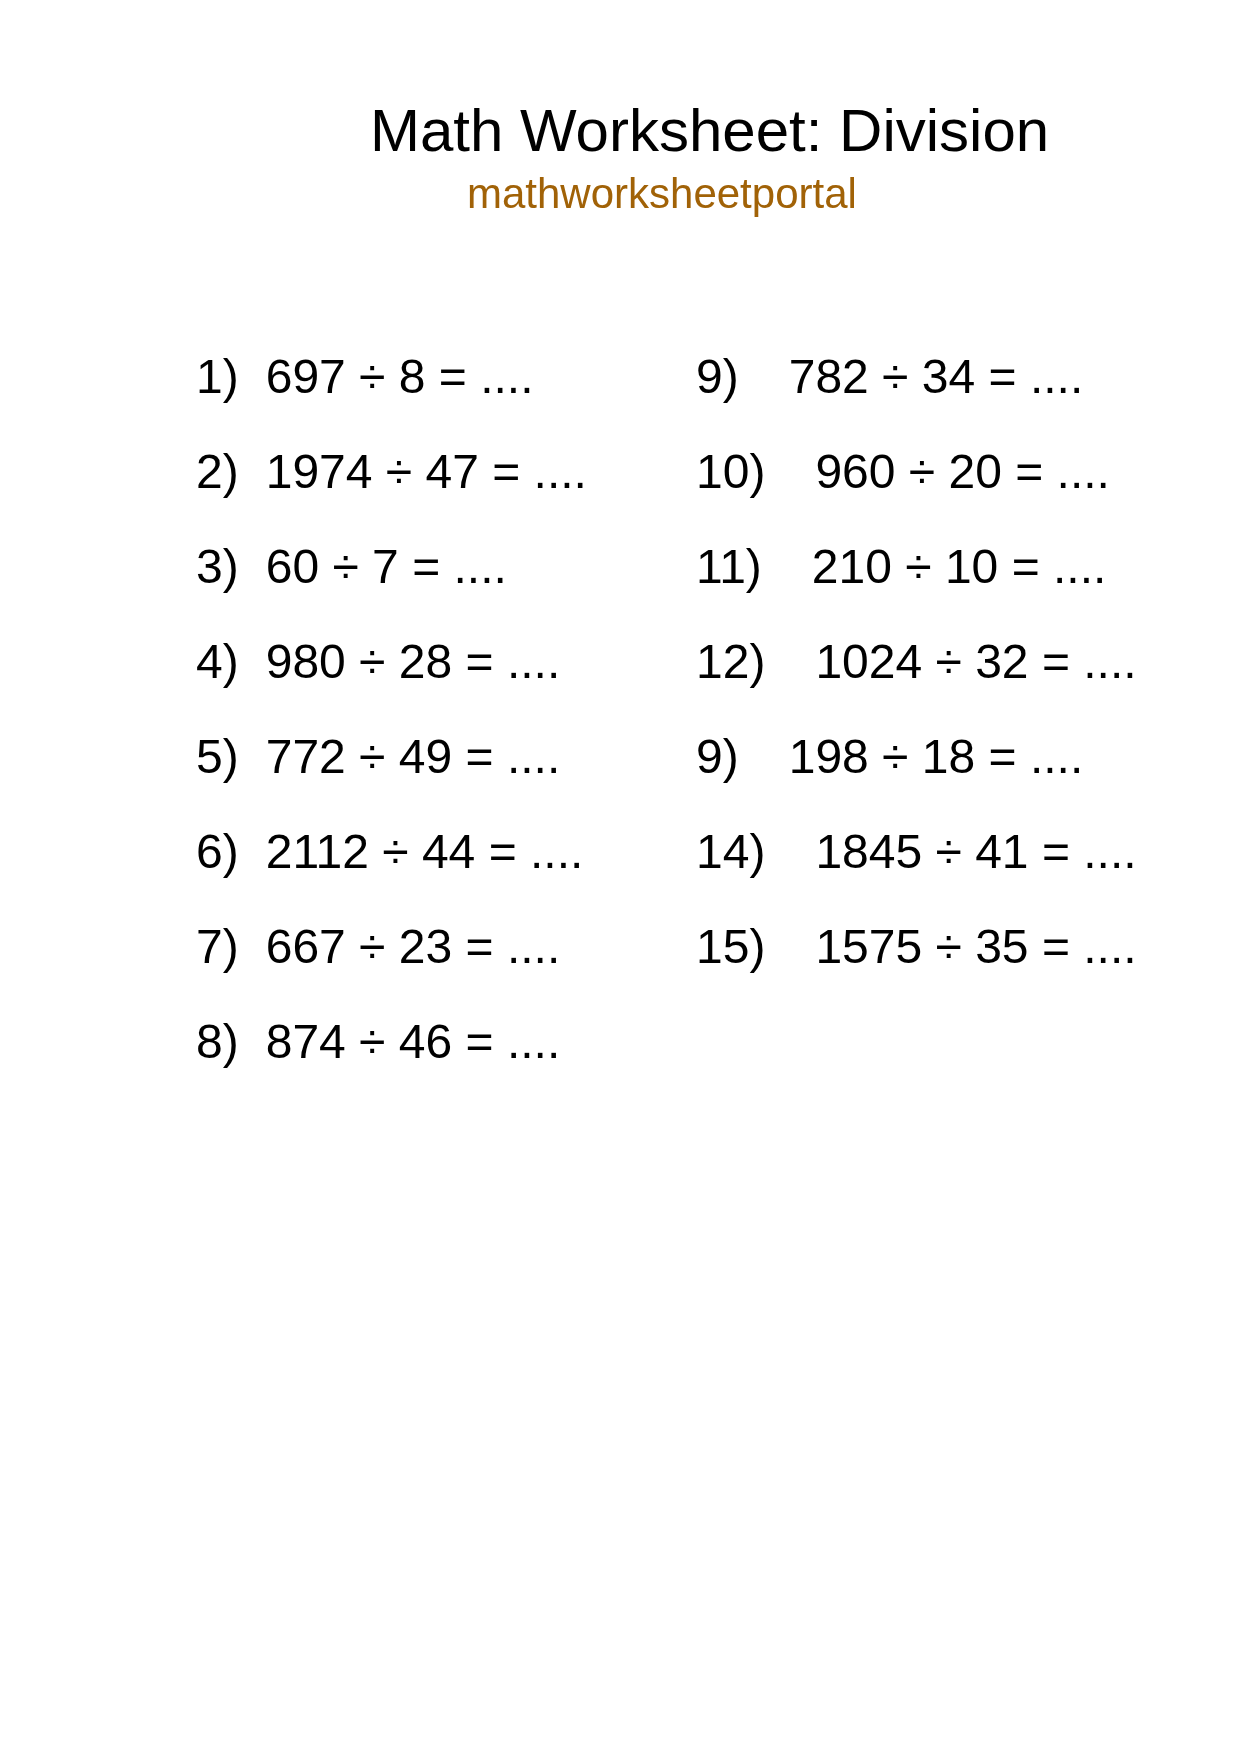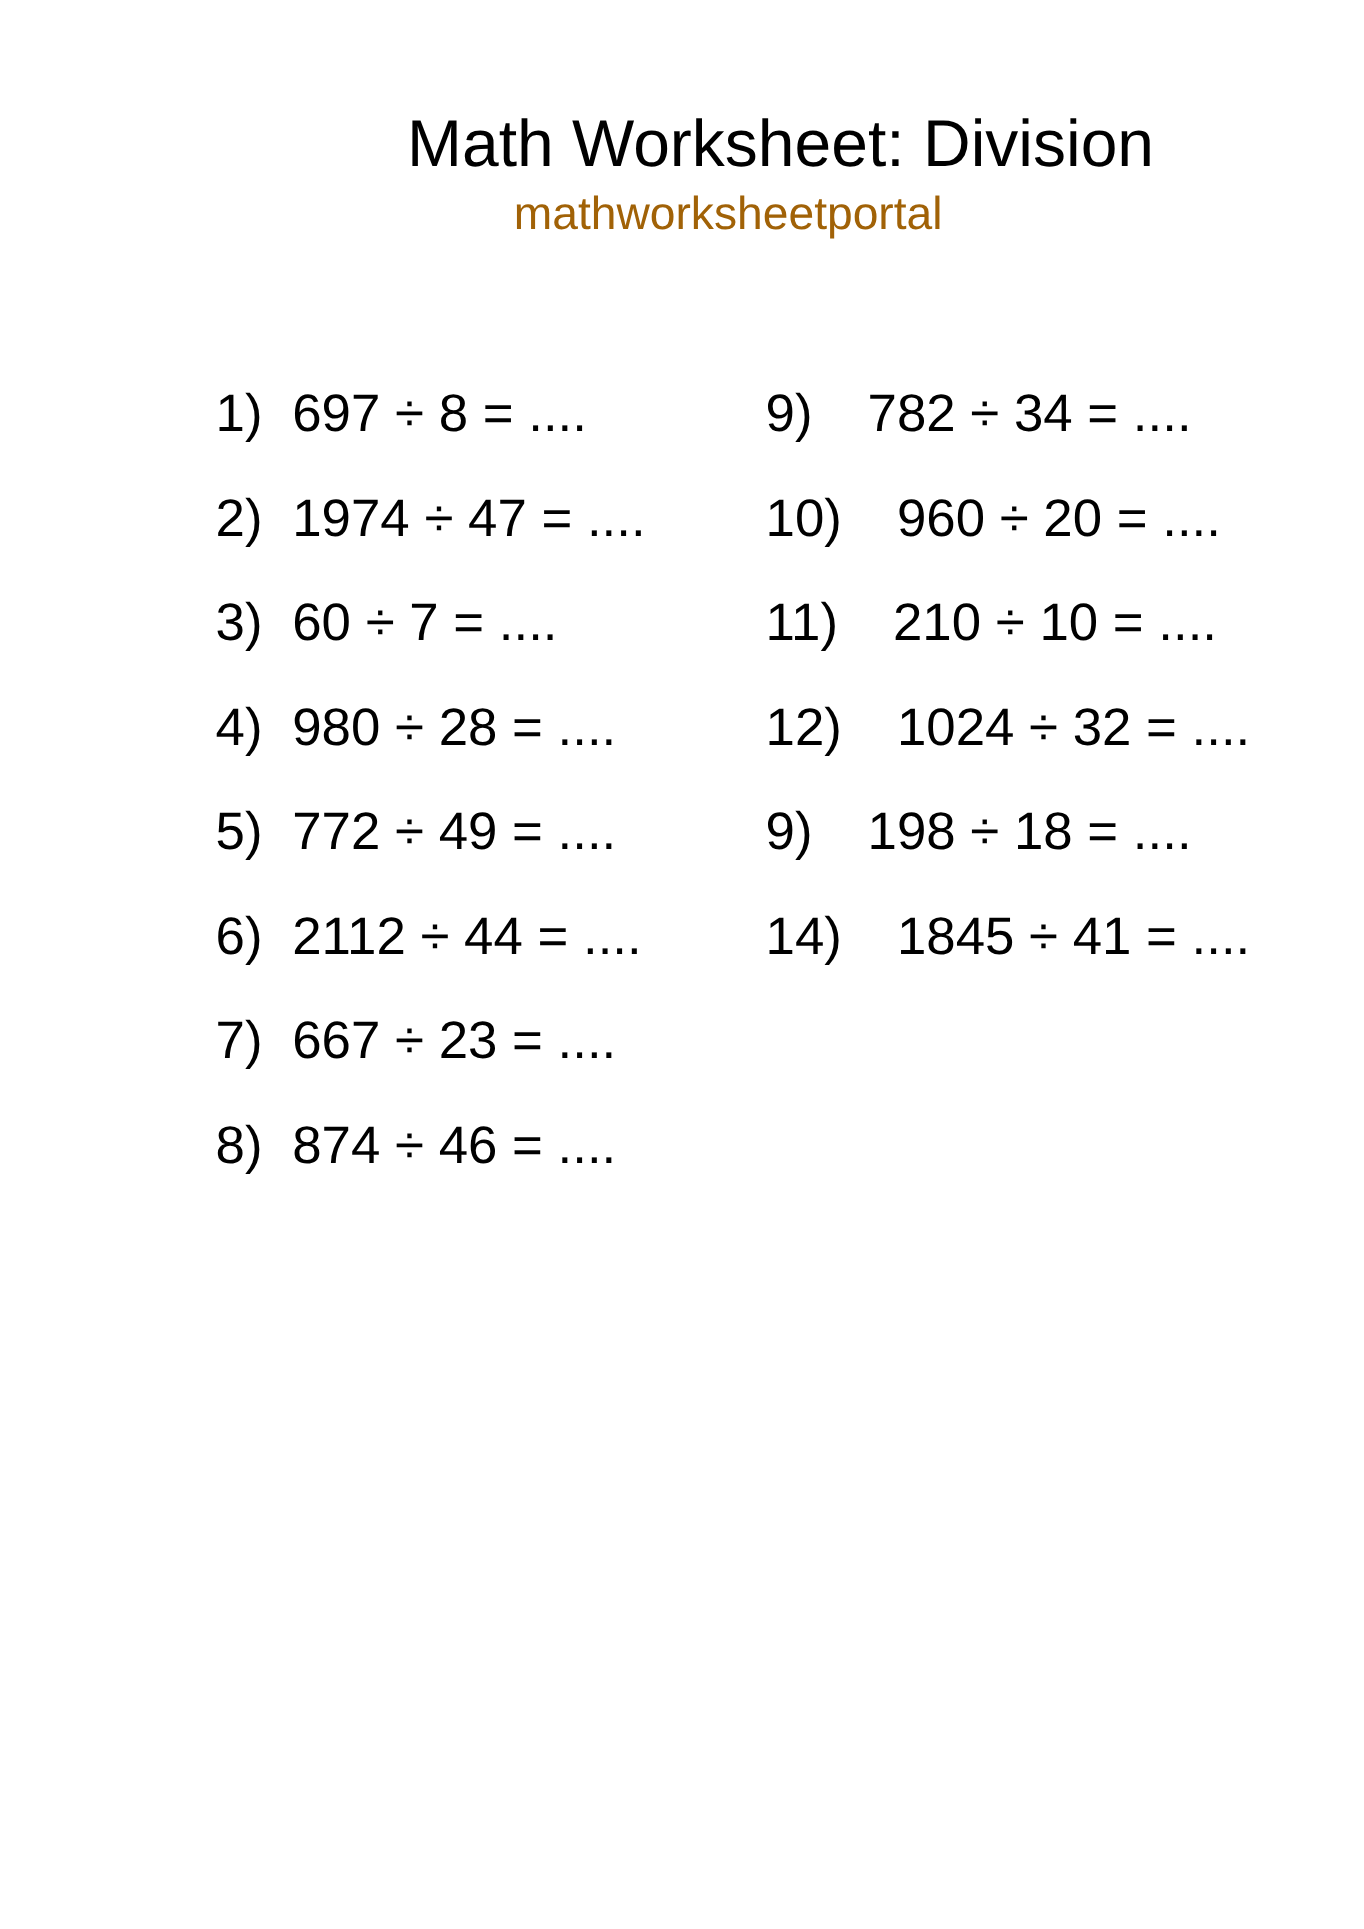--- a/index.html
+++ b/index.html
@@ -115,14 +115,18 @@
         <span class="p-expr">1024 ÷ 32 = ....</span>
       </div>
       <div class="problem">
         <span class="p-num">9)</span>
         <span class="p-expr">198 ÷ 18 = ....</span>
       </div>
       <div class="problem">
         <span class="p-num">14)</span>
         <span class="p-expr">1845 ÷ 41 = ....</span>
       </div>
+      <div class="problem">
+        <span class="p-num">15)</span>
+        <span class="p-expr">1575 ÷ 35 = ....</span>
+      </div>
     </div>
 </div>
 
 </body></html>

